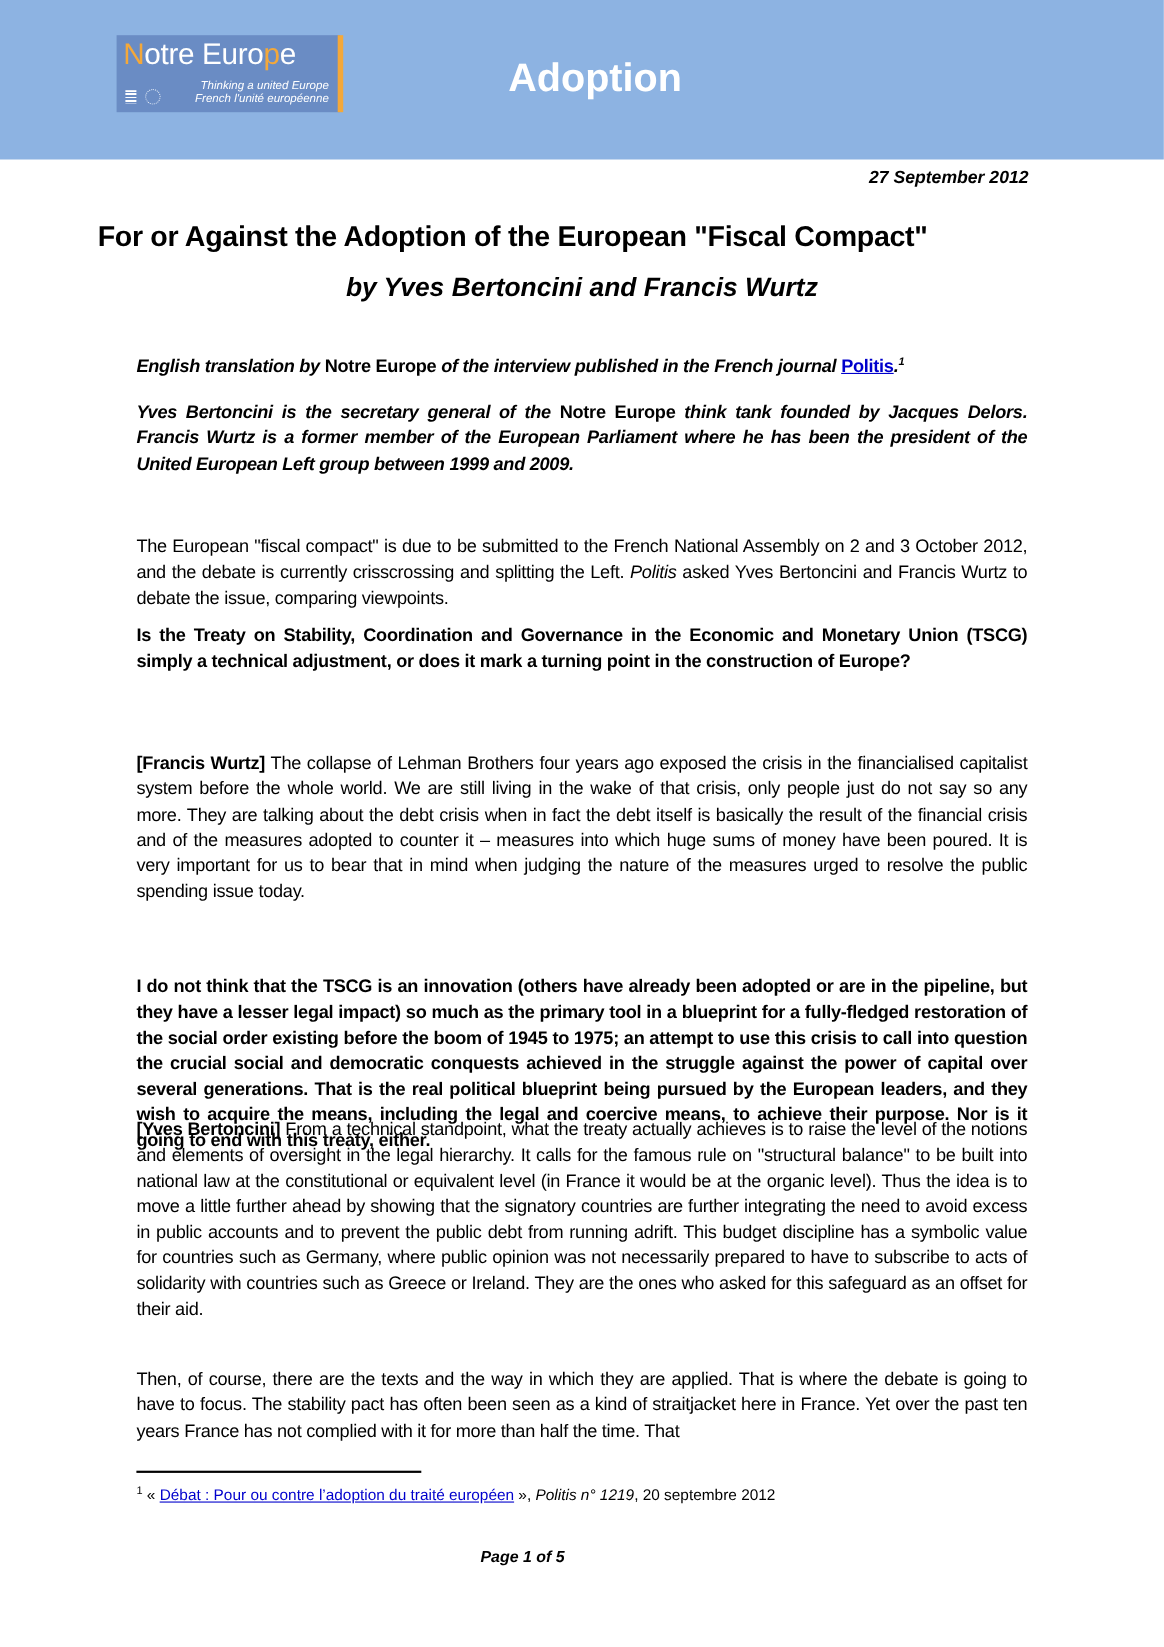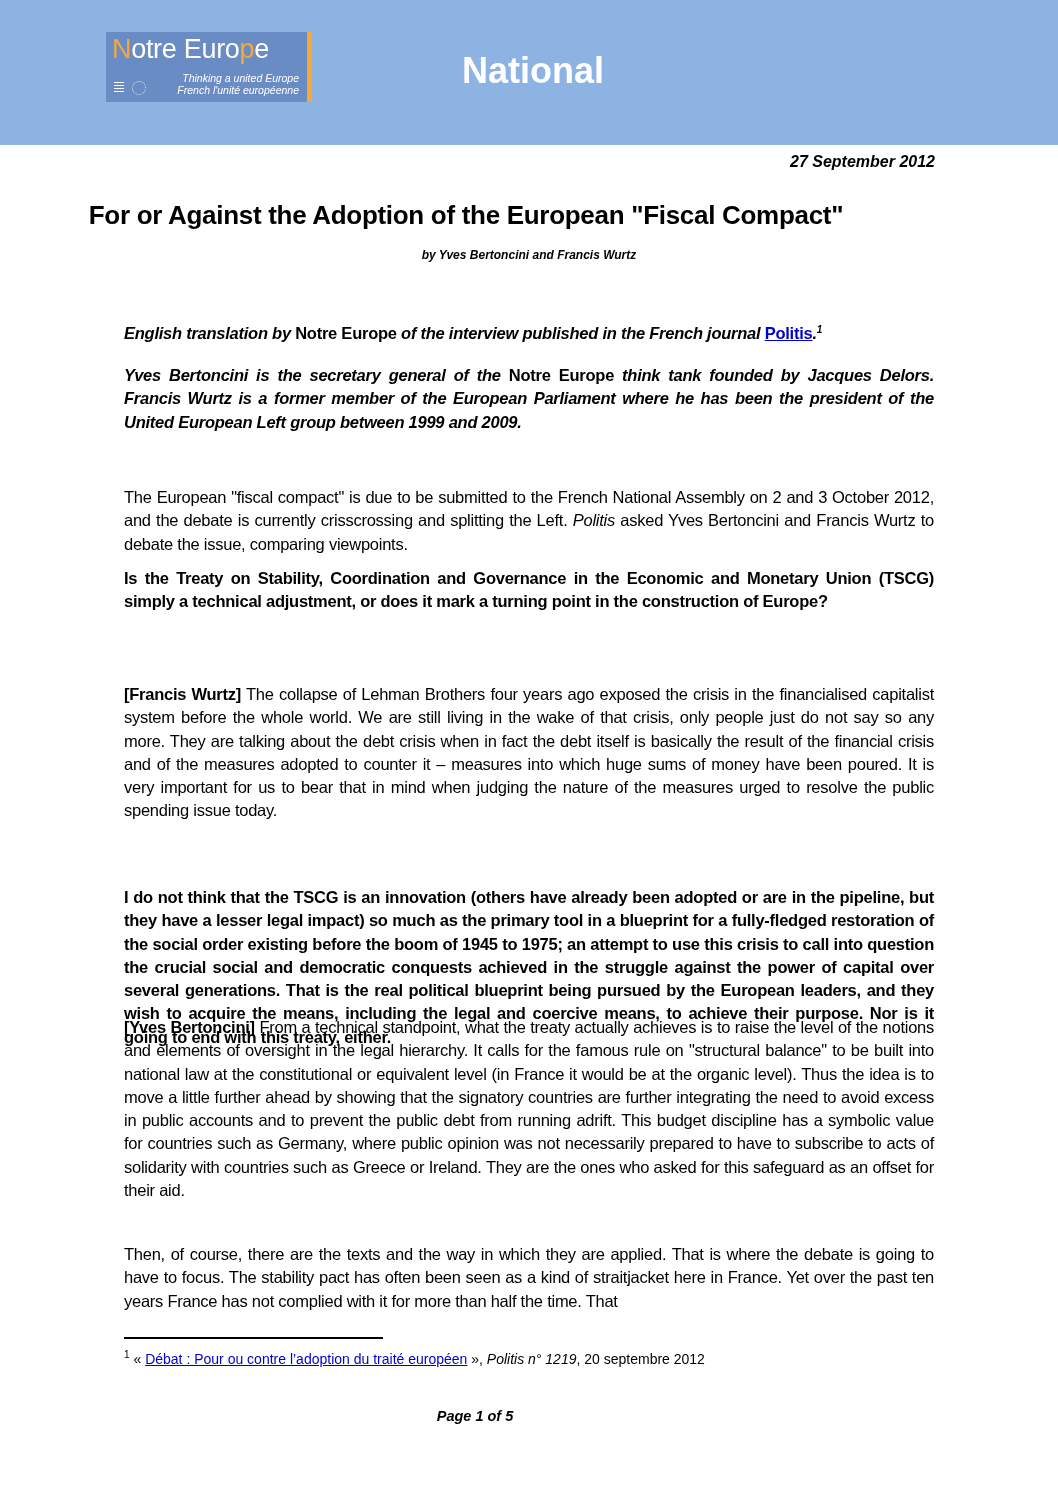--- a/index.html
+++ b/index.html
@@ -10,21 +10,21 @@
   .logo-bar { position: absolute; right: -3px; top: 0; width: 5px; height: 70px; background: #f4a83a; }
   .logo-name { position: absolute; left: 6px; top: 2px; font-size: 27px; color: #ffffff; letter-spacing: -0.3px; font-weight: normal; }
   .logo-name .o { color: #f4a83a; }
   .logo-tag { position: absolute; right: 10px; top: 40px; text-align: right; font-size: 10.5px; line-height: 12px; color: #ffffff; font-style: italic; }
   .logo-doc-icon { position: absolute; left: 8px; top: 50px; width: 10px; height: 12px; background: repeating-linear-gradient(#fff 0 1.5px, #6a8cc4 1.5px 3px); }
   .logo-stars-icon { position: absolute; left: 26px; top: 49px; width: 12px; height: 12px; border: 1px dotted #dfe8f5; border-radius: 50%; }
   .tribune { position: absolute; left: 462px; top: 50px; font-size: 36px; font-weight: bold; color: #ffffff; }
 
   .date { position: absolute; right: 123px; top: 153px; font-size: 16px; font-style: italic; font-weight: bold; }
   .title { position: absolute; left: 0; width: 932px; text-align: center; top: 200px; font-size: 26px; font-weight: bold; letter-spacing: -0.3px; }
-  .byline { position: absolute; left: 0; width: 1058px; text-align: center; top: 248px; font-size: 12px; font-weight: bold; font-style: italic; }
+  .byline { position: absolute; left: 0; width: 1058px; text-align: center; top: 248px; font-size: 24px; font-weight: bold; font-style: italic; }
 
   .text { position: absolute; left: 124px; width: 810px; font-size: 16.5px; line-height: 23.3px; text-align: justify; letter-spacing: -0.25px; }
   .intro { font-weight: bold; font-style: italic; }
   .intro .ne { font-style: normal; }
   a.link { color: #0000cc; text-decoration: underline; font-style: normal; }
   sup { font-size: 10px; line-height: 0; }
   .q { font-weight: bold; }
   .spk { font-weight: bold; }
 
   .fn-rule { position: absolute; left: 124px; top: 1337px; width: 259px; height: 2px; background: #000; }
@@ -38,21 +38,21 @@
   <div class="logo">
     <div class="logo-name"><span class="o">N</span><span>otre Euro</span><span class="o">p</span><span>e</span></div>
     <span class="logo-doc-icon"></span>
     <span class="logo-stars-icon"></span>
     <div class="logo-tag">
       <div>Thinking a united Europe</div>
       <div>French l'unité européenne</div>
     </div>
     <div class="logo-bar"></div>
   </div>
-  <div class="tribune">National</div>
+  <div class="tribune">Adoption</div>
 </div>
 
 <div class="date">27 September 2012</div>
 <div class="title">For or Against the Adoption of the European "Fiscal Compact"</div>
 <div class="byline">by Yves Bertoncini and Francis Wurtz</div>
 
 <div class="text intro" style="top:322px;">
   <span>English translation by </span><span class="ne">Notre Europe</span><span> of the interview published in the French journal </span><a class="link">Politis</a><span>.</span><sup>1</sup>
 </div>
 <div class="text intro" style="top:364px;">

